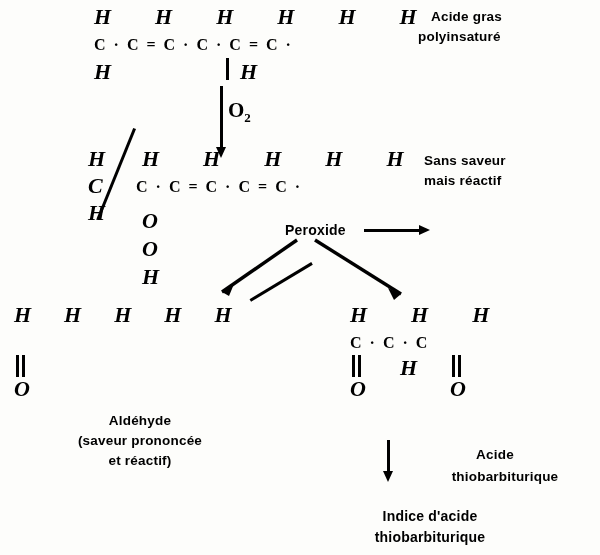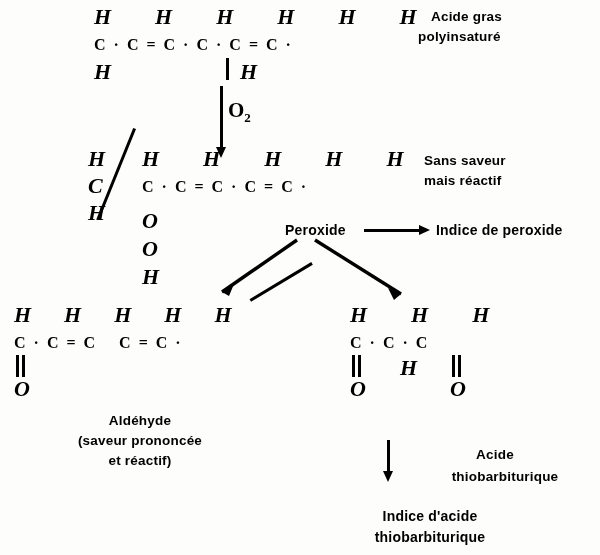--- a/index.html
+++ b/index.html
@@ -102,48 +102,46 @@
   </div>
   <div class="o2" style="left:228px;top:98px;"><span>O</span><sub>2</sub></div>
 
   <div class="atom" style="left:88px;top:148px;">H</div>
   <div class="atom" style="left:88px;top:175px;">C</div>
   <div class="atom" style="left:88px;top:202px;">H</div>
 
   <div class="slash" style="left:136px;top:129px;width:98px;height:3px;transform:rotate(112deg);"></div>
 
   <div class="atom" style="left:142px;top:148px;">H        H        H        H        H</div>
-  <div class="bondrow" style="left:142px;top:175px;">C  ·  C  =  C  ·  C  =  C  ·</div>
+  <div class="bondrow" style="left:136px;top:175px;">C  ·  C  =  C  ·  C  =  C  ·</div>
 
   <div class="atom" style="left:142px;top:210px;">O</div>
   <div class="atom" style="left:142px;top:238px;">O</div>
   <div class="atom" style="left:142px;top:266px;">H</div>
 
   <div class="lbl" style="left:424px;top:152px;">Sans saveur</div>
   <div class="lbl" style="left:424px;top:172px;">mais réactif</div>
 
   <div class="lbl" style="left:285px;top:222px;font-size:14px;text-align:center;">Peroxide</div>
   <div class="arrow-h" style="left:364px;top:222px;width:66px;height:16px;">
     <div class="shaft" style="width:58px;"></div>
     <div class="head"></div>
   </div>
-  <div class="lbl" style="left:436px;top:222px;font-size:14px;">Indice de peroxide</div>
 
   <div class="arrow-v" style="left:214px;top:240px;width:100px;height:58px;">
     <div class="shaft" style="left:0;top:0;margin-left:0;width:3px;height:72px;background:#000;transform-origin:top left;transform:rotate(-121deg) translate(-72px,0);"></div>
   </div>
   <svg style="position:absolute;left:195px;top:236px;width:220px;height:66px;">
     <line x1="102" y1="4" x2="27" y2="56" stroke="#000" stroke-width="3.4"></line>
     <polygon points="27,56 39,48 34,60" fill="#000"></polygon>
     <line x1="120" y1="4" x2="206" y2="58" stroke="#000" stroke-width="3.4"></line>
     <polygon points="206,58 193,52 199,64" fill="#000"></polygon>
   </svg>
 
   <div class="atom" style="left:14px;top:304px;letter-spacing:0px;">H      H      H      H      H</div>
-  <div class="bondrow" style="left:14px;top:331px;">C  ·  C  =  C      C  =  C  ·</div>
   <div class="dblvbond" style="left:16px;top:355px;height:22px;">
       <span class="l"></span>
       <span class="r"></span>
     </div>
   <div class="atom" style="left:14px;top:378px;">O</div>
 
   <div class="lbl center" style="left:40px;top:412px;width:200px;">Aldéhyde</div>
   <div class="lbl center" style="left:40px;top:432px;width:200px;">(saveur prononcée</div>
   <div class="lbl center" style="left:40px;top:452px;width:200px;">et réactif)</div>
 

